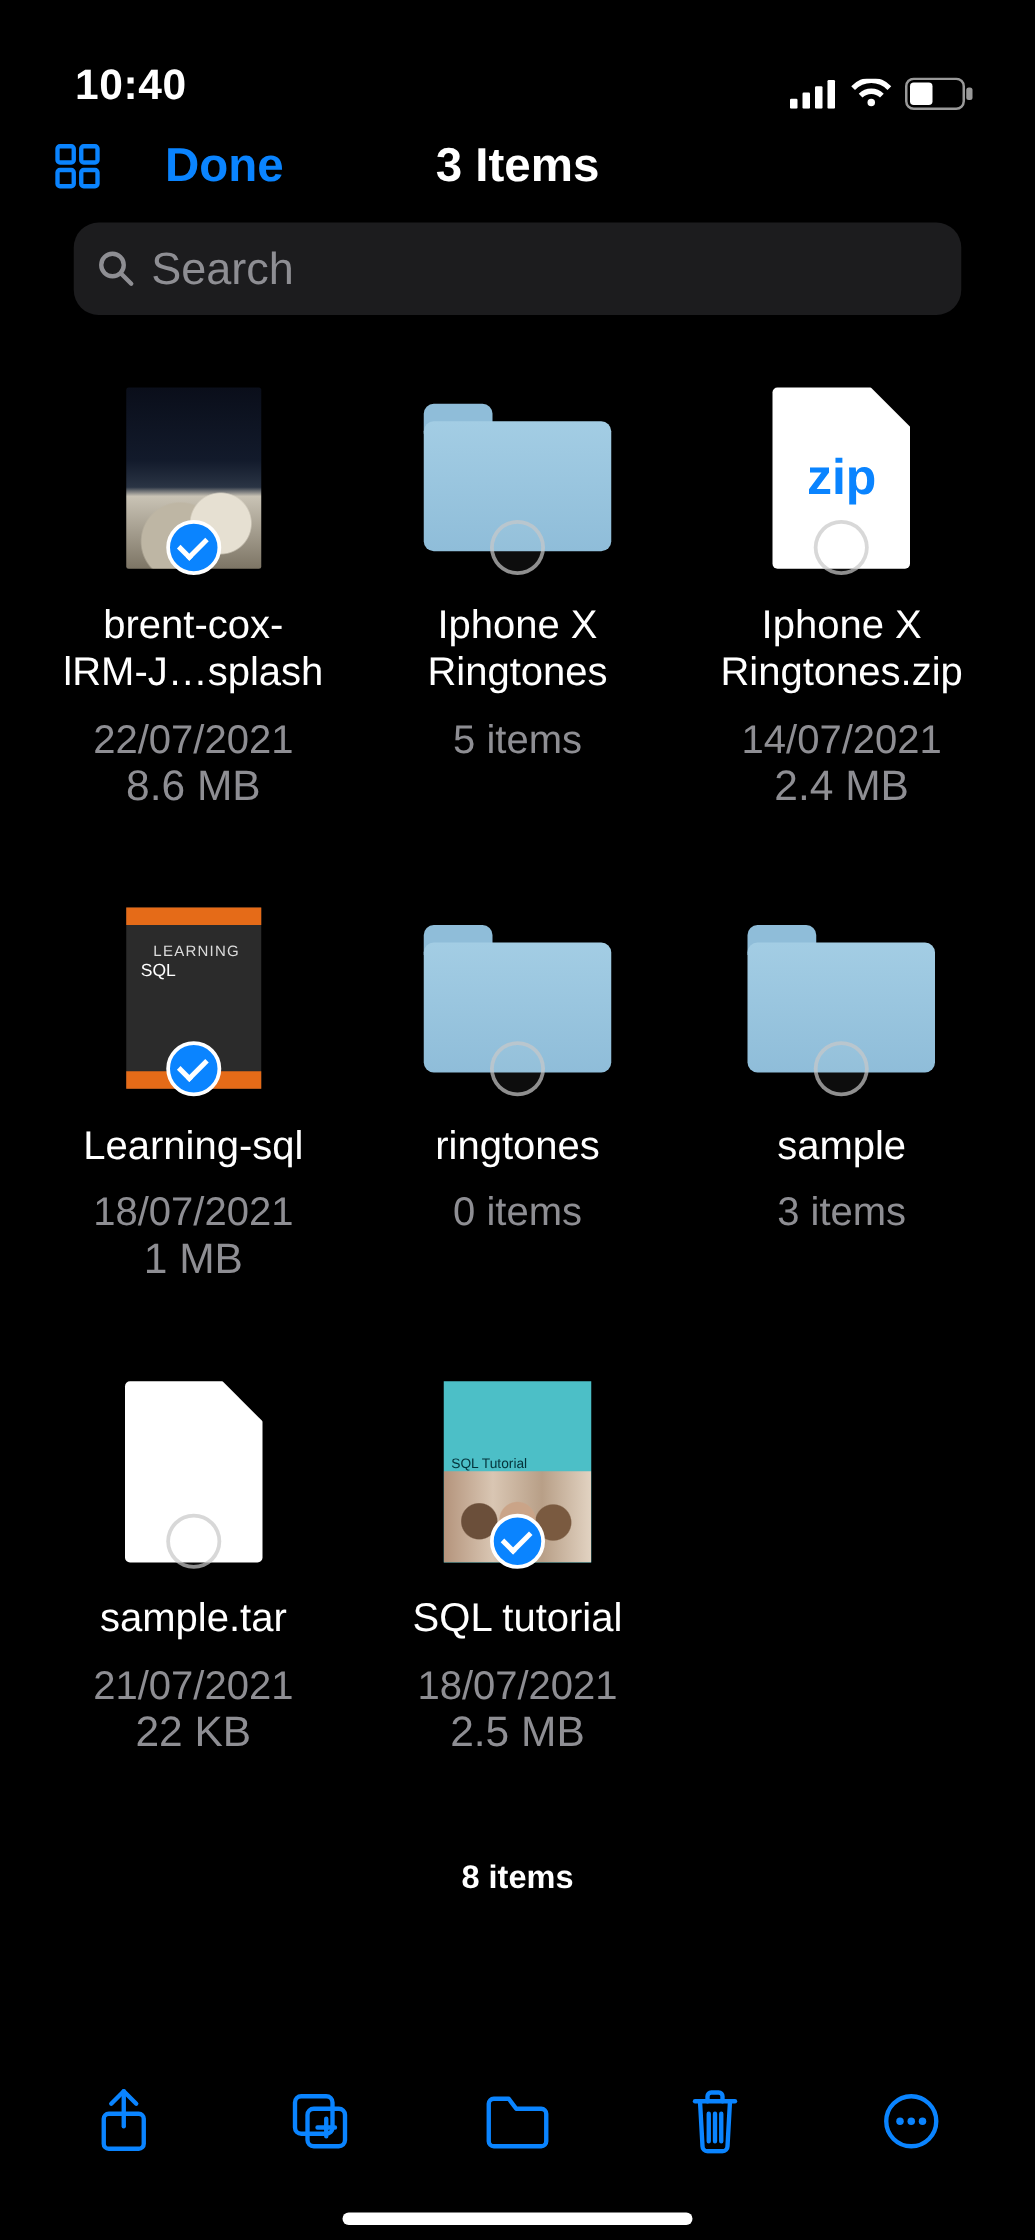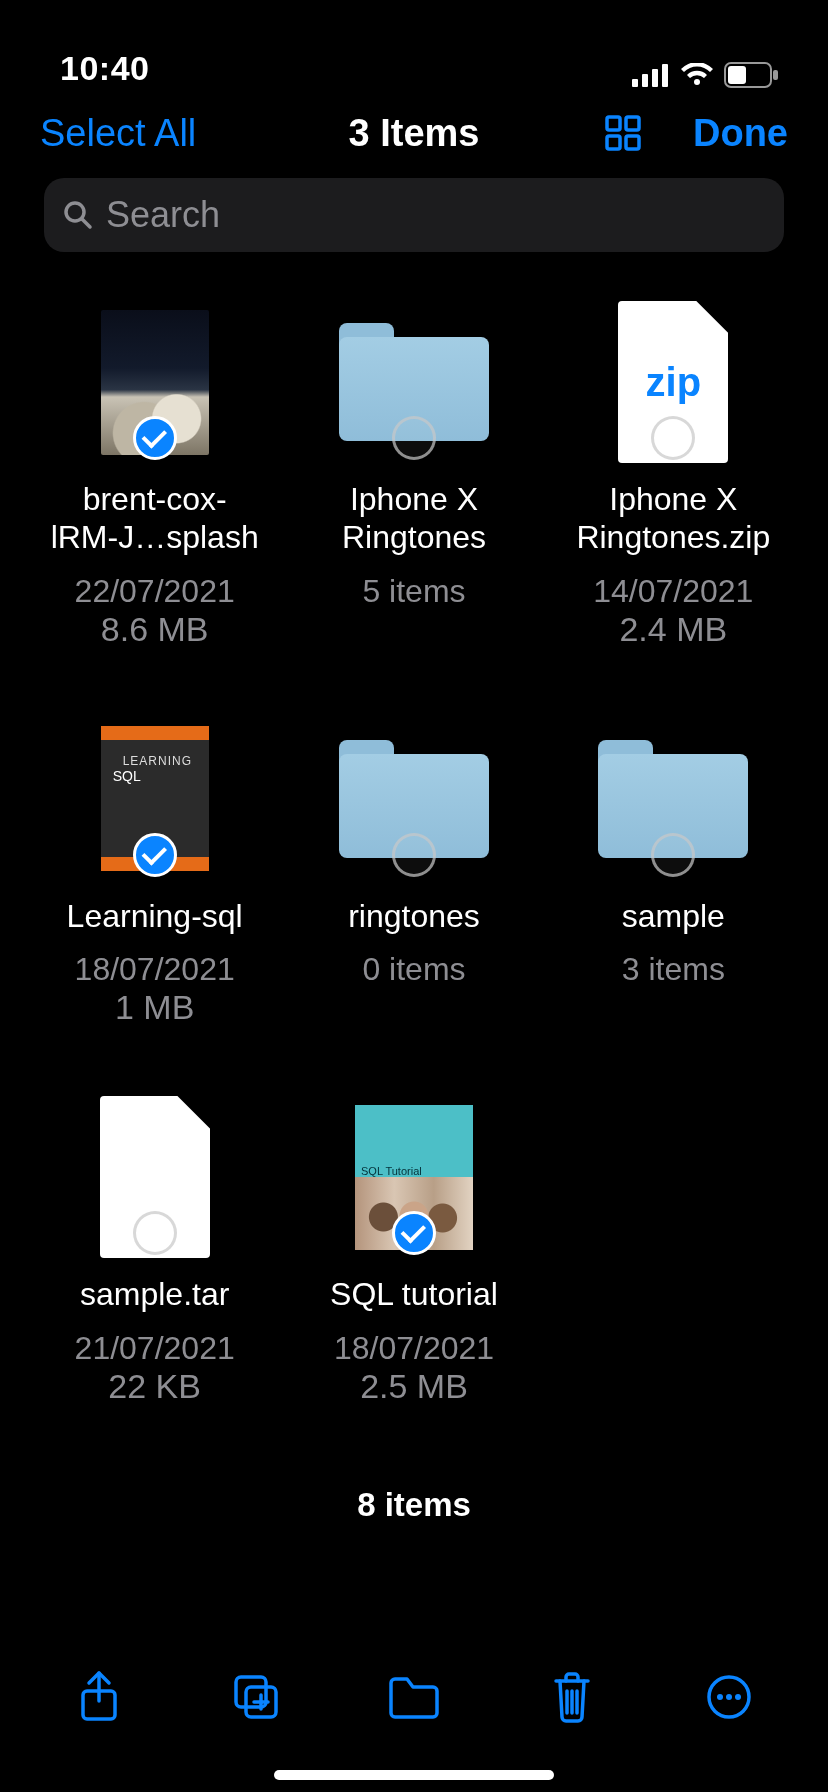--- a/index.html
+++ b/index.html
@@ -31,21 +31,21 @@
     align-items: center;
     justify-content: space-between;
     padding: 0 40px;
   }
   .nav-left { color: #0a84ff; font-size: 38px; font-weight: 400; }
   .nav-title { font-size: 38px; font-weight: 600; position:absolute; left:50%; transform:translateX(-50%); }
   .nav-right { display: flex; align-items: center; gap: 48px; color: #0a84ff; }
   .nav-done { font-size: 38px; font-weight: 600; }
 
   
-  .search-wrap { padding: 0 44px; }
+  .search-wrap { padding: 0 59px; }
   .search-field {
     background: #1c1c1e;
     border-radius: 20px;
     height: 74px;
     display: flex;
     align-items: center;
     padding: 0 18px;
     gap: 12px;
   }
   .search-input {
@@ -92,21 +92,21 @@
   }
   .folder-body {
     position: absolute;
     top: 14px; left: 0; right: 0; bottom: 0;
     background: linear-gradient(#a3cde4, #8fbdd9);
     border-radius: 8px;
   }
 
   
   .file-page {
-    width: 110px; height: 162px;
+    width: 110px; height: 145px;
     background: #fff;
     border-radius: 4px;
     position: relative;
     display:flex; align-items:center; justify-content:center;
   }
   .file-corner-cut{
     position:absolute; top:-1px; right:-1px; width:34px; height:34px;
     background:#000;
     clip-path: polygon(100% 0, 0 0, 100% 100%);
   }
@@ -179,21 +179,21 @@
     content:""; width:18px; height:10px; border-left:4px solid #fff; border-bottom:4px solid #fff;
     transform: rotate(-45deg) translate(1px,-2px);
   }
 
   .fname { font-size: 32px; color:#fff; line-height:1.2; max-width: 230px;}
   .fmeta { font-size: 32px; color:#8e8e93; margin-top:16px; }
   .fmeta2 { font-size: 34px; color:#8e8e93; }
 
   .summary {
     text-align:center;
-    font-size: 33px;
+    font-size: 26px;
     font-weight: 600;
     margin-top: 80px;
   }
 
   
   .toolbar {
     position: absolute;
     bottom: 30px; left: 0; right: 0;
     height: 110px;
     display: flex;
@@ -240,21 +240,20 @@
       <svg width="56" height="26" viewBox="0 0 56 26">
           <rect x="1" y="1" width="46" height="24" rx="6" fill="none" stroke="#fff" stroke-width="2" opacity="0.6"></rect>
           <rect x="4" y="4" width="18" height="18" rx="3" fill="#fff"></rect>
           <rect x="49" y="8" width="5" height="10" rx="2" fill="#fff" opacity="0.6"></rect>
         </svg>
     </span>
   </div>
 </div>
 
 <div class="nav-bar">
-  <div class="nav-left">Select All</div>
   <div class="nav-title">3 Items</div>
   <div class="nav-right">
     <span>
       <svg width="44" height="44" viewBox="0 0 44 44">
           <g fill="none" stroke="#0a84ff" stroke-width="3.5">
             <rect x="6" y="6" width="13" height="13" rx="2"></rect>
             <rect x="25" y="6" width="13" height="13" rx="2"></rect>
             <rect x="6" y="25" width="13" height="13" rx="2"></rect>
             <rect x="25" y="25" width="13" height="13" rx="2"></rect>
           </g>

